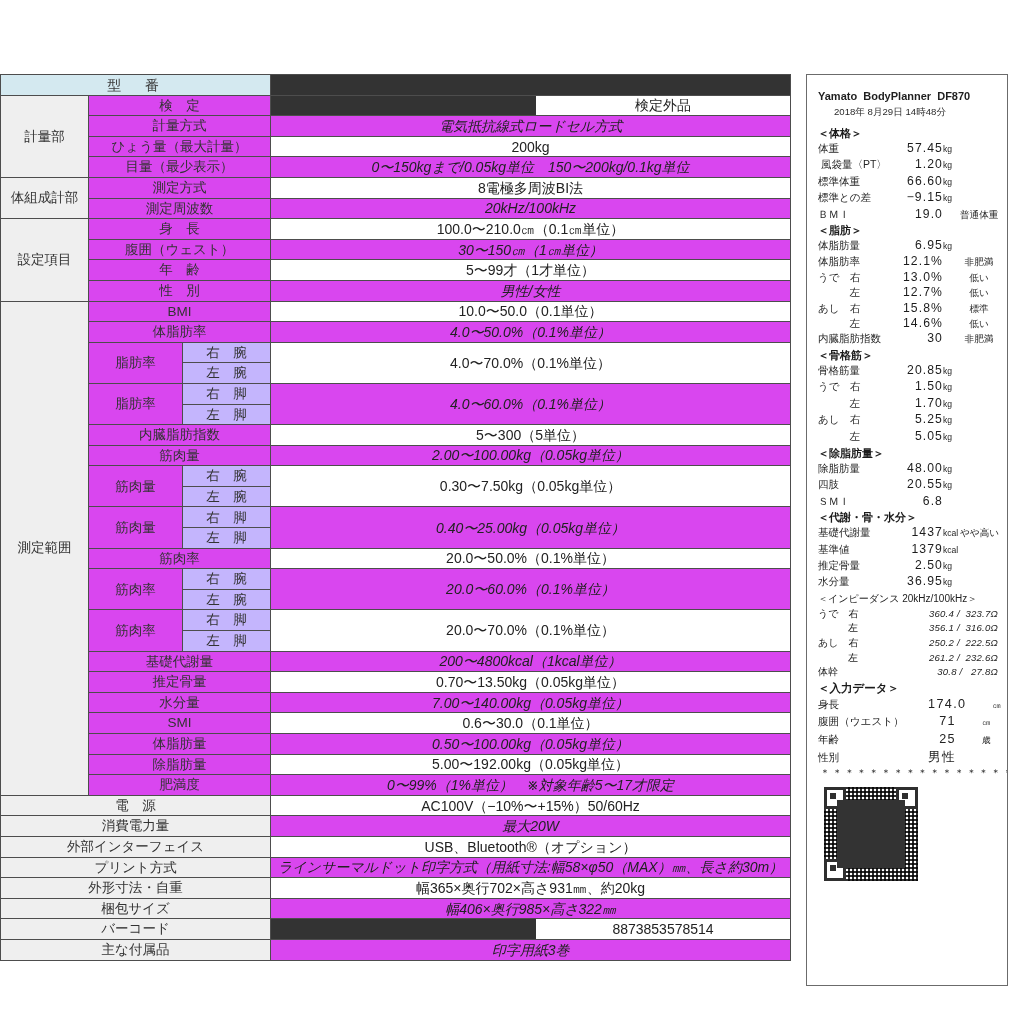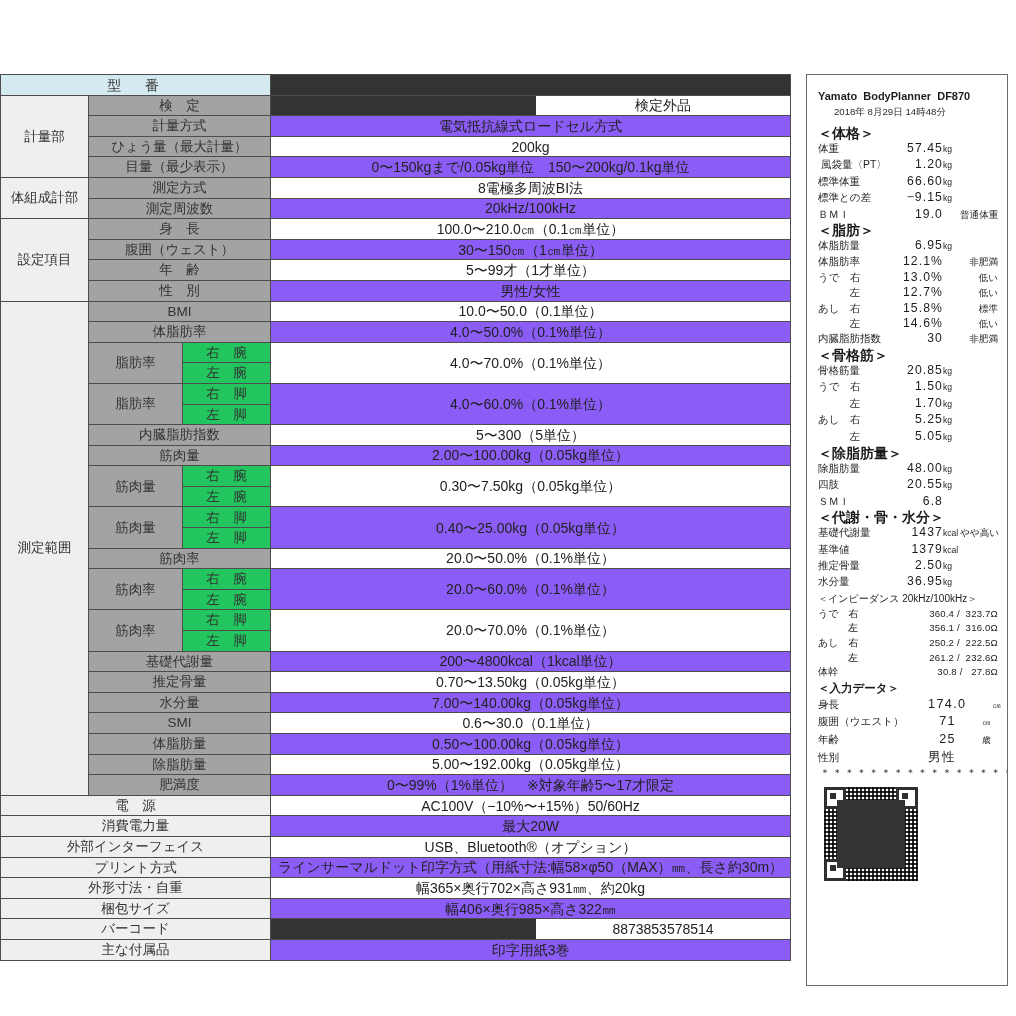--- a/index.html
+++ b/index.html
@@ -31,24 +31,24 @@
     overflow:hidden;
   }
   
   col.c1{width:88px}
   col.c2{width:94px}
   col.c3{width:88px}
   col.c4{width:520px}
 
   .hdr      {background:#d4e9f0;color:#3c3c3c;font-size:14px;letter-spacing:.5px;}
   .grp      {background:#efefef;color:#333;font-size:13.5px;}
-  .lbl      {background:#a3a3a3;color:#333;}
-  .lbl2     {background:#22c55e;color:#333;}
+  .lbl      {background:#d946ef;color:#333;}
+  .lbl2     {background:#c4b5fd;color:#333;}
   .val      {background:#ffffff;color:#222;font-size:14px;}
-  .val.alt  {background:#8b5cf6;}
+  .val.alt  {background:#d946ef;font-style:italic;}
   .blackbox{
     background:#333333;
     border:1px solid #333333;
   }
   .wide-sp{letter-spacing:.35em;}
 
   
   .receipt{
     position:absolute;left:806px;top:52px;
     width:202px;height:912px;
@@ -60,30 +60,30 @@
   .rcp-inner{padding:14px 9px 6px 11px;}
   .rcp-title{
     font-size:11px;font-weight:bold;line-height:15px;letter-spacing:0px;
     white-space:pre;color:#1f1f1f;
   }
   .rcp-sub{
     font-size:9.6px;line-height:15px;white-space:pre;color:#2b2b2b;
     padding-left:16px;
   }
   .rcp-sect{
-    font-size:14px;line-height:16px;white-space:pre;color:#1b1b1b;font-weight:bold;
+    font-size:11px;line-height:16px;white-space:pre;color:#1b1b1b;font-weight:bold;
   }
   .rcp-row{display:flex;align-items:baseline;line-height:15.4px;}
   .rc-name{font-size:10.5px;width:58px;flex:0 0 58px;white-space:pre;color:#262626;}
   .rc-num{font-size:12.2px;flex:1;text-align:right;white-space:pre;color:#1c1c1c;letter-spacing:1.1px;}
   .rc-unit{font-size:8.6px;width:17px;flex:0 0 17px;white-space:pre;color:#262626;letter-spacing:0;}
-  .rc-judge{font-size:9.6px;width:38px;flex:0 0 38px;text-align:right;white-space:pre;color:#262626;}
+  .rc-judge{font-size:9.6px;width:38px;flex:0 0 38px;text-align:center;white-space:pre;color:#262626;}
   .rc-imp{display:flex;line-height:14.6px;}
   .ri-name{font-size:10px;width:52px;flex:0 0 52px;white-space:pre;}
-  .ri-v{font-size:9.6px;flex:1;text-align:right;white-space:pre;letter-spacing:.2px;}
+  .ri-v{font-size:9.6px;flex:1;text-align:right;white-space:pre;letter-spacing:.2px;font-style:italic;}
   .rcp-stars{font-size:10px;letter-spacing:2.2px;color:#2b2b2b;line-height:16px;white-space:pre;padding-left:2px;}
   .qr{
     margin-top:6px;margin-left:6px;
     width:94px;height:94px;
     position:relative;
     background:
       repeating-linear-gradient(90deg,#2f2f2f 0 2px,#ffffff 2px 4px),
       repeating-linear-gradient(0deg,#2f2f2f 0 2px,#ffffff 2px 4px);
     background-blend-mode:multiply;
   }

